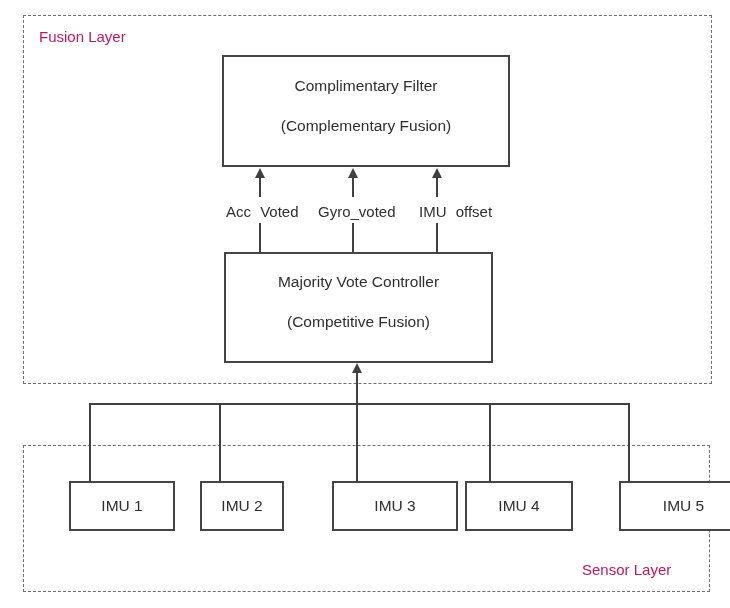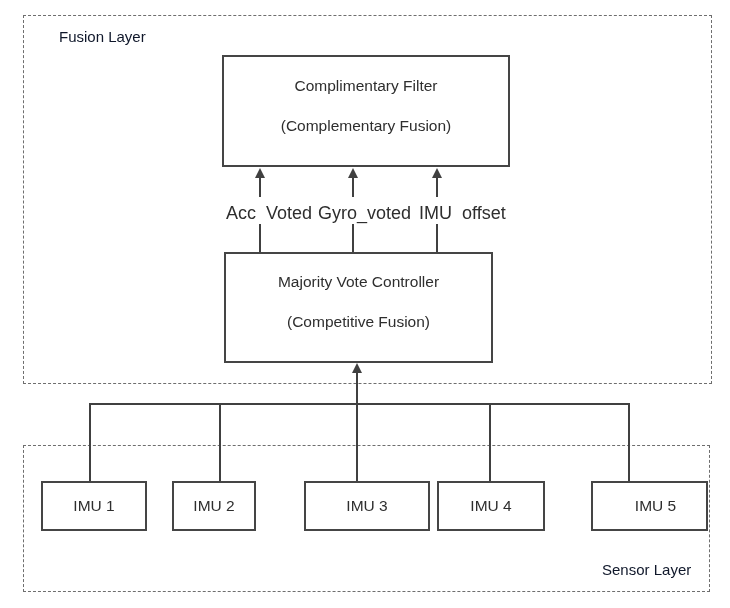--- a/index.html
+++ b/index.html
@@ -16,23 +16,22 @@
     overflow: hidden;
   }
   .layer {
     position: absolute;
     border: 1px dashed #6e6e6e;
     background: transparent;
   }
   .layer-label {
     position: absolute;
     font-size: 15px;
-    color: #0f172a;
+    color: #be185d;
     white-space: nowrap;
-    margin-left: 20px;
   }
   .node {
     position: absolute;
     border: 2px solid #454545;
     background: #ffffff;
     display: flex;
     flex-direction: column;
     align-items: center;
     justify-content: center;
     text-align: center;
@@ -48,38 +47,39 @@
   .arrowhead {
     position: absolute;
     width: 0;
     height: 0;
     border-left: 5px solid transparent;
     border-right: 5px solid transparent;
     border-bottom: 10px solid #404040;
   }
   .sig-label {
     position: absolute;
-    font-size: 18px;
+    font-size: 15px;
     color: #2e2e2e;
     white-space: nowrap;
     word-spacing: 5px;
     background: #ffffff;
     padding: 0 2px;
   }
   .imu {
     position: absolute;
     top: 481px;
     height: 50px;
     border: 2px solid #454545;
     background: #ffffff;
     display: flex;
     align-items: center;
     justify-content: center;
     font-size: 15.5px;
     color: #2e2e2e;
+    margin-left: 28px;
   }
 </style>
 </head>
 <body>
 
 <div class="canvas">
 
   <div class="layer" style="left:23px; top:15px; width:689px; height:369px;"></div>
   <div class="layer-label" style="left:39px; top:28px;">Fusion Layer</div>
 

